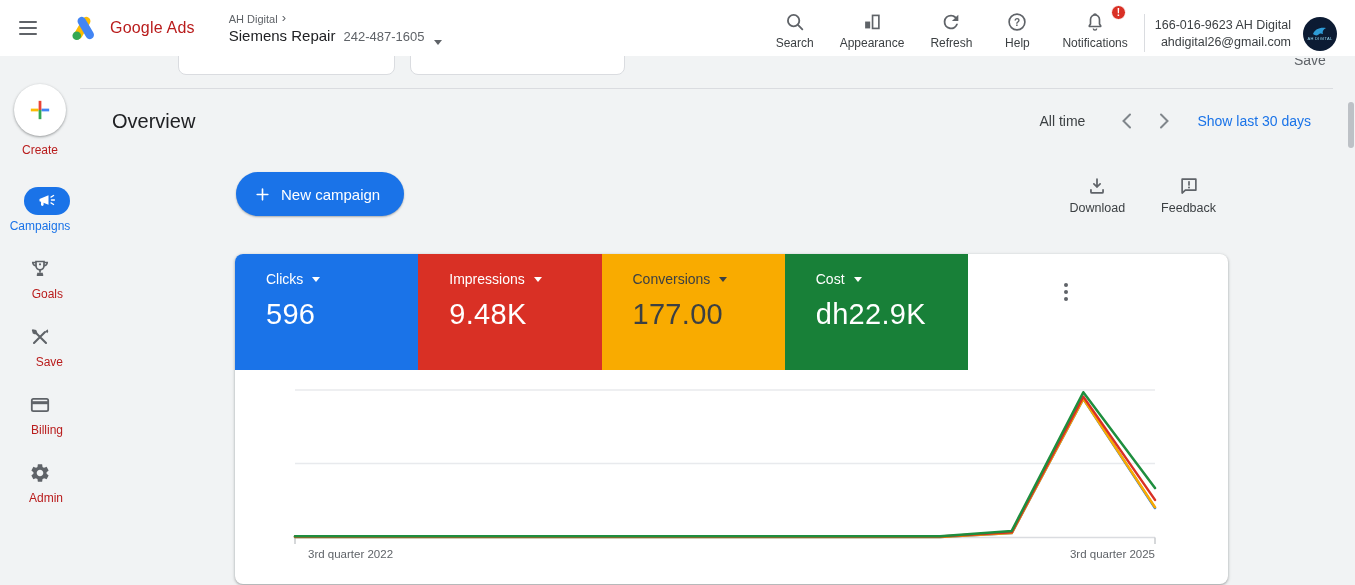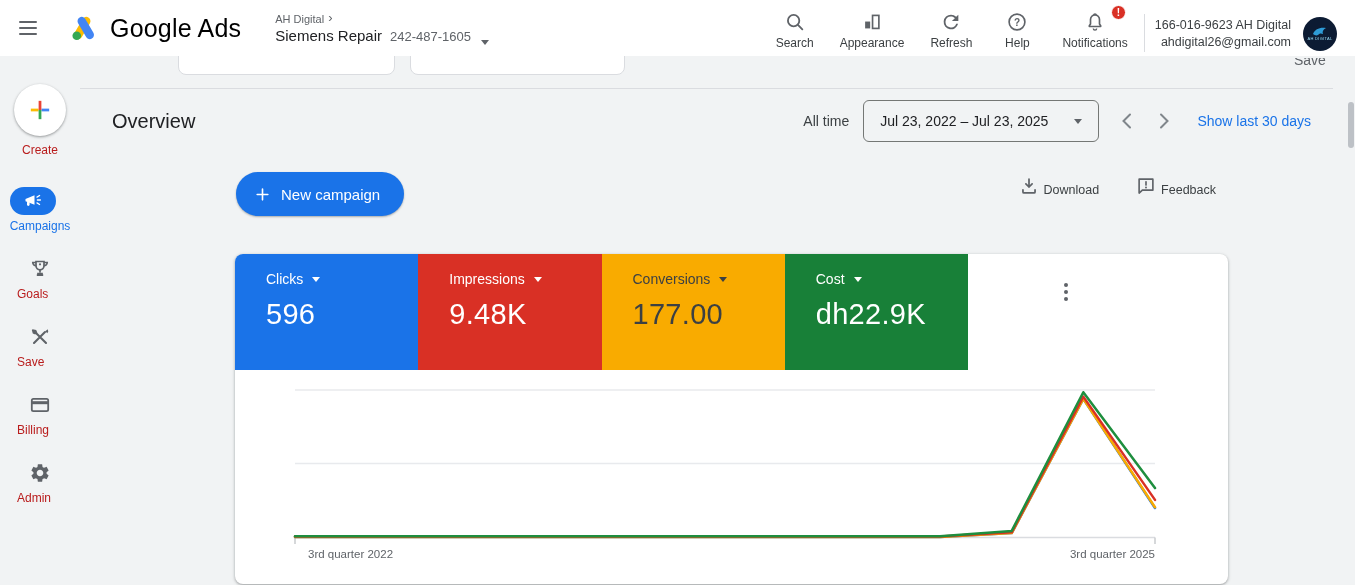--- a/index.html
+++ b/index.html
@@ -13,21 +13,21 @@
   
   .topbar {
     position:absolute; top:0; left:0; right:0; height:56px;
     background:#ffffff; display:flex; align-items:center; z-index:20;
     padding:0 12px 0 0;
   }
   .hamburger { width:56px; height:56px; display:flex; align-items:center; justify-content:center; cursor:pointer; }
   .hamburger .bars { width:18px; }
   .hamburger .bars div { height:2px; background:#5f6368; margin:4px 0; border-radius:1px; }
   .logo-wrap { display:flex; align-items:center; gap:12px; padding-left:14px; }
-  .logo-text { font-size:25px; color:#000000; letter-spacing:.2px; }
+  .logo-text { font-size:16px; color:#b91c1c; letter-spacing:.2px; }
   .breadcrumb { margin-left:34px; line-height:1.15; }
   .bc-top { font-size:11px; color:#5f6368; display:flex; align-items:center; gap:4px; }
   .bc-chev { font-size:13px; color:#5f6368; }
   .bc-bottom { display:flex; align-items:flex-end; gap:8px; margin-top:1px; cursor:pointer; }
   .bc-name { font-size:15px; color:#202124; font-weight:500; }
   .bc-id { font-size:13px; color:#5f6368; }
   .caret { width:0; height:0; border-left:4.5px solid transparent; border-right:4.5px solid transparent; border-top:5px solid currentColor; display:inline-block; }
   .bc-caret { color:#5f6368; margin-left:2px; }
 
   .top-actions { margin-left:auto; display:flex; align-items:flex-start; gap:6px; }
@@ -49,21 +49,21 @@
   
   .leftrail { position:absolute; top:56px; left:0; width:80px; bottom:0; display:flex; flex-direction:column; align-items:center; z-index:5; }
   .create-btn { margin-top:28px; display:flex; flex-direction:column; align-items:center; cursor:pointer; }
   .create-circle {
     width:52px; height:52px; border-radius:50%; background:#fff;
     box-shadow:0 1px 3px rgba(60,64,67,.35), 0 1px 2px rgba(60,64,67,.2);
     display:flex; align-items:center; justify-content:center;
   }
   .rail-label { font-size:12px; color:#b91c1c; margin-top:7px; }
   .nav-items { margin-top:30px; display:flex; flex-direction:column; align-items:center; }
-  .nav-item { display:flex; flex-direction:column; align-items:flex-start; margin-bottom:22px; cursor:pointer; }
+  .nav-item { display:flex; flex-direction:column; align-items:flex-end; margin-bottom:22px; cursor:pointer; }
   .nav-icon-holder { width:46px; height:28px; border-radius:14px; display:flex; align-items:center; justify-content:center; }
   .nav-item.active .nav-icon-holder { background:#1a73e8; }
   .nav-item .rail-label { margin-top:4px; }
   .nav-item.active .rail-label { color:#1a73e8; font-weight:500; }
 
   
   .content { position:absolute; left:80px; top:56px; right:0; bottom:0; }
   .remnant-box { position:absolute; top:-16px; height:35px; background:#fff; border:1px solid #dadce0; border-radius:8px; z-index:1; }
   .remnant-1 { left:98px; width:217px; }
   .remnant-2 { left:330px; width:215px; }
@@ -86,21 +86,21 @@
   .quick-link { font-size:14px; font-weight:500; color:#1a73e8; margin-left:14px; cursor:pointer; white-space:nowrap; }
 
   .actions-row { position:absolute; top:116px; left:0; right:0; height:50px; display:flex; align-items:flex-start; padding:0 139px 0 156px; }
   .new-campaign {
     height:44px; border:none; border-radius:22px; background:#1a73e8; color:#fff;
     display:flex; align-items:center; gap:10px; padding:0 24px 0 18px; cursor:pointer;
     font-size:15px; font-weight:500; font-family:inherit;
     box-shadow:0 1px 2px rgba(60,64,67,.4);
   }
   .right-tools { margin-left:auto; display:flex; gap:36px; }
-  .tool-btn { display:flex; flex-direction:row; align-items:flex-end; gap:4px; cursor:pointer; padding-top:3px; }
+  .tool-btn { display:flex; flex-direction:column; align-items:center; gap:4px; cursor:pointer; padding-top:3px; }
   .tool-btn .lbl { font-size:12.5px; color:#3c4043; }
 
   
   .card {
     position:absolute; left:155px; top:198px; width:993px; height:330px;
     background:#fff; border-radius:8px;
     box-shadow:0 1px 2px rgba(60,64,67,.3), 0 1px 3px 1px rgba(60,64,67,.15);
   }
   .metric-strip { display:flex; }
   .metric-block { width:183.25px; height:116px; padding:17px 31px; cursor:pointer; }
@@ -267,24 +267,20 @@
   <div class="remnant-box remnant-2"></div>
   <div class="save-remnant">
       <span>Save</span>
     </div>
   <div class="content-divider"></div>
 
   <div class="header-row">
     <span class="page-title">Overview</span>
     <div class="header-right">
       <span class="range-type">All time</span>
-      <div class="date-box">
-        <span class="date-text">Jul 23, 2022 – Jul 23, 2025</span>
-        <span class="caret date-caret"></span>
-      </div>
       <div class="nav-chev first">
         <svg width="11" height="16" viewBox="0 0 11 16">
           <path d="M9 1.5L2.5 8 9 14.5" fill="none" stroke="currentColor" stroke-width="2" stroke-linecap="round"></path>
         </svg>
       </div>
       <div class="nav-chev">
         <svg width="11" height="16" viewBox="0 0 11 16">
           <path d="M2 1.5L8.5 8 2 14.5" fill="none" stroke="currentColor" stroke-width="2" stroke-linecap="round"></path>
         </svg>
       </div>

